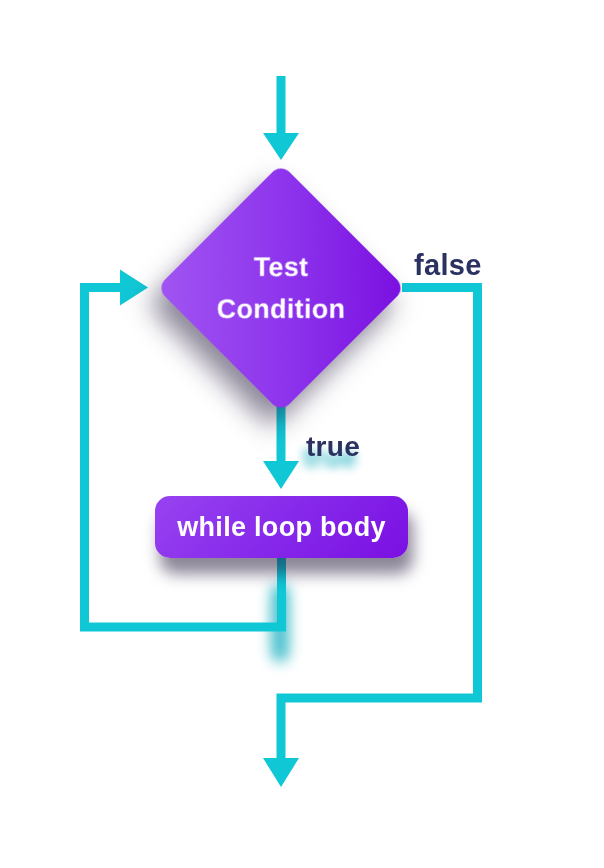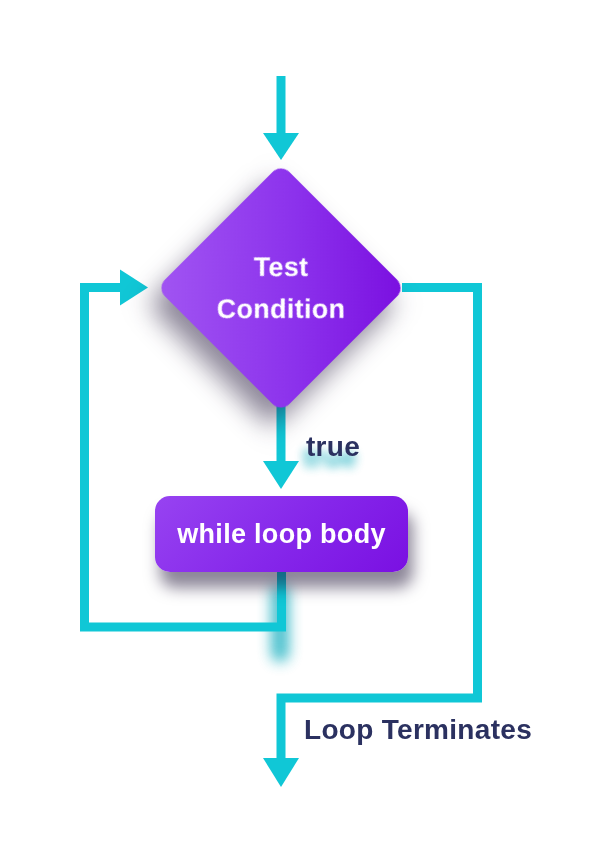--- a/index.html
+++ b/index.html
@@ -68,21 +68,21 @@
     font-weight: 700;
     line-height: 42px;
     letter-spacing: 0.3px;
     text-align: center;
   }
   .process {
     position: absolute;
     left: 155px;
     top: 496px;
     width: 253px;
-    height: 76px;
+    height: 62px;
     border-radius: 15px;
     background: linear-gradient(135deg, #9743f1 0%, #8526ea 55%, #7a10e2 100%);
     box-shadow: 5px 16px 15px rgba(28, 16, 52, 0.50);
     display: flex;
     align-items: center;
     justify-content: center;
     color: #ffffff;
     font-size: 27px;
     font-weight: 700;
     letter-spacing: 0.3px;
@@ -136,17 +136,17 @@
     <div class="diamond-label">
       <span>Test</span>
       <span>Condition</span>
     </div>
   </div>
 
   <div class="process">
     <span>while loop body</span>
   </div>
 
+  <div class="lbl false-lbl">false</div>
   <div class="lbl true-glow" aria-hidden="true">true</div>
   <div class="lbl true-lbl">true</div>
-  <div class="lbl term-lbl">Loop Terminates</div>
 
 </div>
 
 </body></html>

